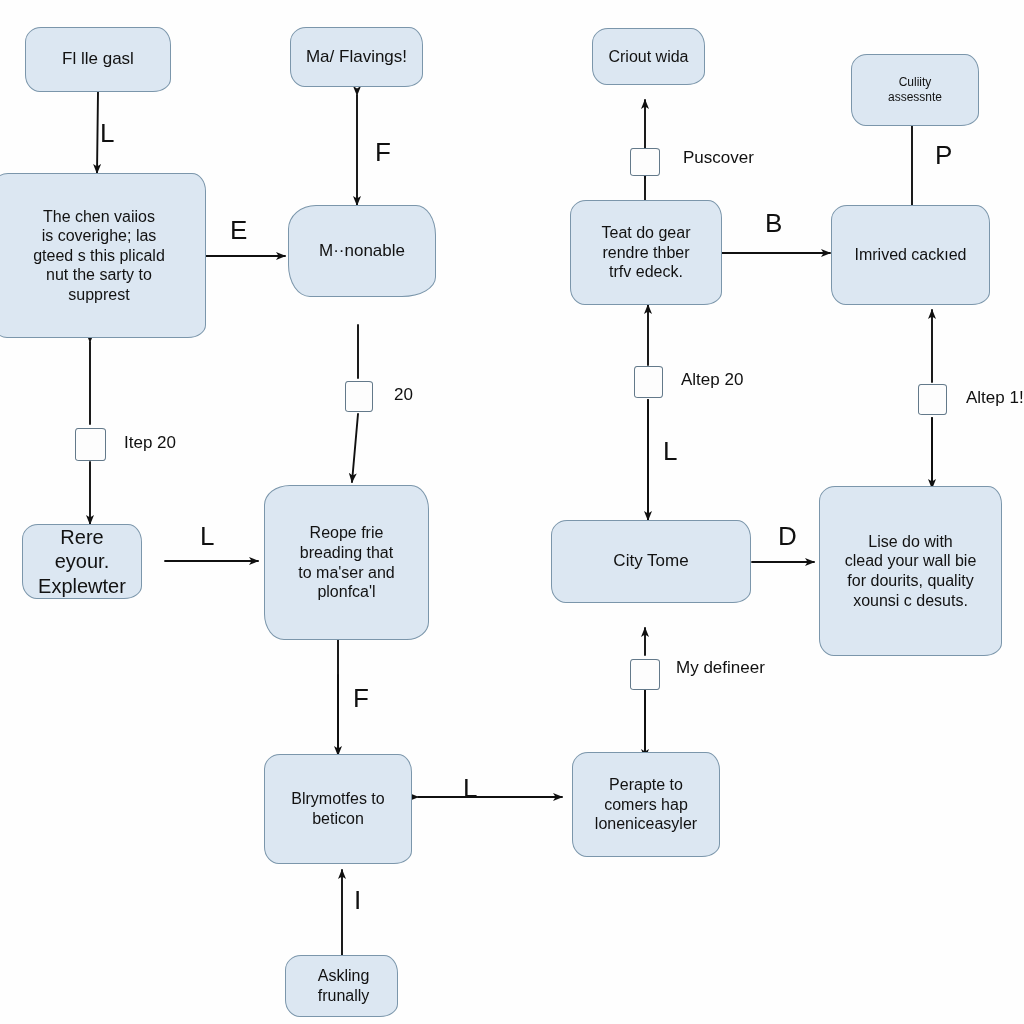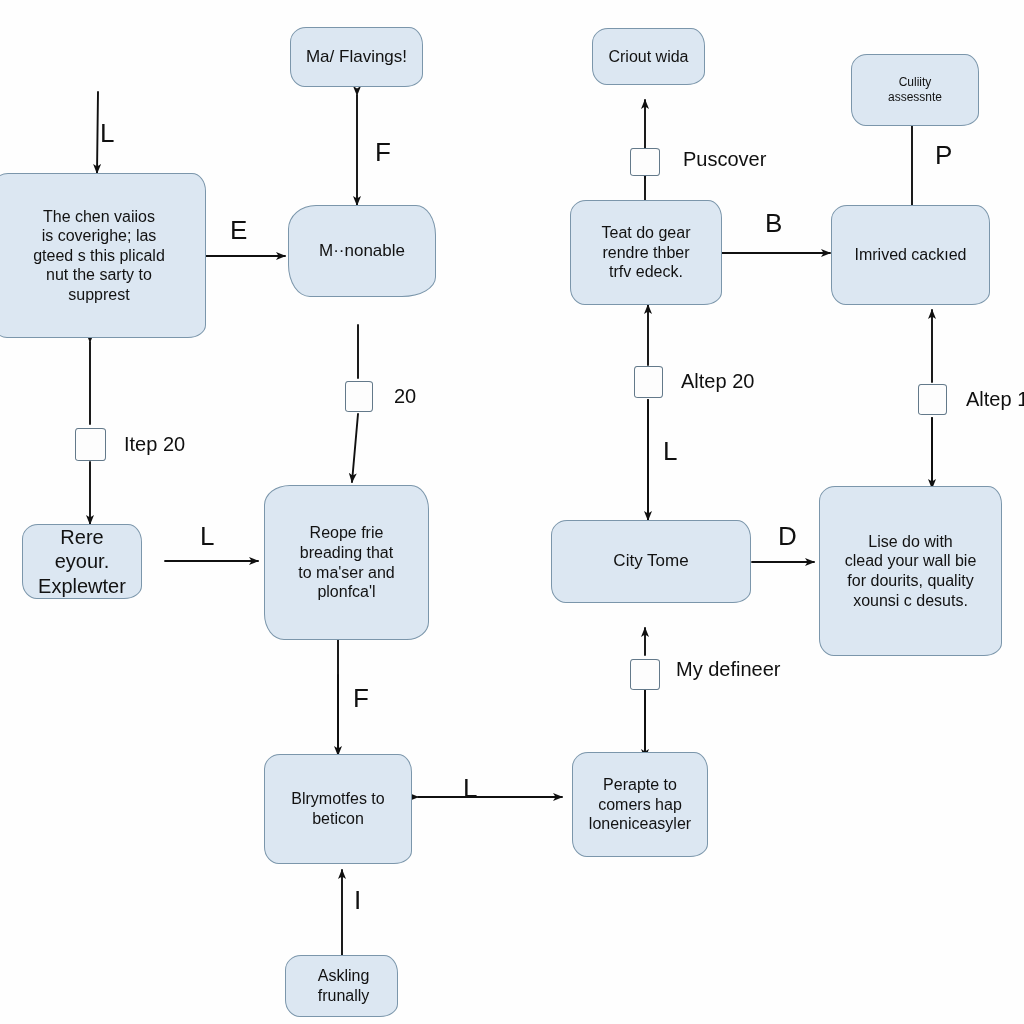--- a/index.html
+++ b/index.html
@@ -49,21 +49,21 @@
     background: #fdfdfd;
     border: 1.5px solid #63798a;
     border-radius: 3px 4px 3px 4px / 4px 3px 4px 3px;
   }
   .edge-label {
     position: absolute;
     color: #101010;
     white-space: nowrap;
   }
   .big { font-size: 26px; }
-  .small { font-size: 20px; }
+  .small { font-size: 17px; }
 </style>
 </head>
 <body>
 
 <div id="canvas">
 
   <svg class="layer" viewBox="0 0 1024 1024">
     <defs>
       <marker id="ah" markerWidth="11" markerHeight="11" refX="9" refY="4" orient="auto" markerUnits="userSpaceOnUse">
         <path d="M0,0 L10,4 L0,8 L2.6,4 Z" fill="#101010"></path>
@@ -113,20 +113,23 @@
       <path d="M932,418 L932,488" marker-end="url(#ah)"></path>
 
       <path d="M752,562 L814,562" marker-end="url(#ah)"></path>
 
       <path d="M645,755 L645,690"></path>
       <path d="M645,655 L645,628" marker-end="url(#ah)"></path>
       <path d="M645,690 L645,758" marker-end="url(#ah)"></path>
     </g>
   </svg>
 
+  <div class="node" style="left:25px; top:27px; width:146px; height:65px; font-size:17px;">
+    <span class="node-label">Fl lle gasl</span>
+  </div>
 
   <div class="node" style="left:290px; top:27px; width:133px; height:60px; font-size:17px;">
     <span class="node-label">Ma/ Flavings!</span>
   </div>
 
   <div class="node" style="left:592px; top:28px; width:113px; height:57px; font-size:16px;">
     <span class="node-label">Criout wida</span>
   </div>
 
   <div class="node" style="left:851px; top:26px; width:128px; height:72px; font-size:12px;margin-top:28px;">
@@ -179,21 +182,21 @@
 beticon</span>
   </div>
 
   <div class="node" style="left:819px; top:486px; width:183px; height:170px; font-size:16px;">
     <span class="node-label">Lise do with
 clead your wall bie
 for dourits, quality
 xounsi c desuts.</span>
   </div>
 
-  <div class="node" style="left:572px; top:752px; width:136px; height:105px; font-size:16px;">
+  <div class="node" style="left:572px; top:752px; width:148px; height:105px; font-size:16px;">
     <span class="node-label">Perapte to
 comers hap
 loneniceasyler</span>
   </div>
 
   <div class="node" style="left:285px; top:955px; width:113px; height:62px; font-size:16px;padding-left:14px;">
     <span class="node-label">Askling
 frunally</span>
   </div>
 

